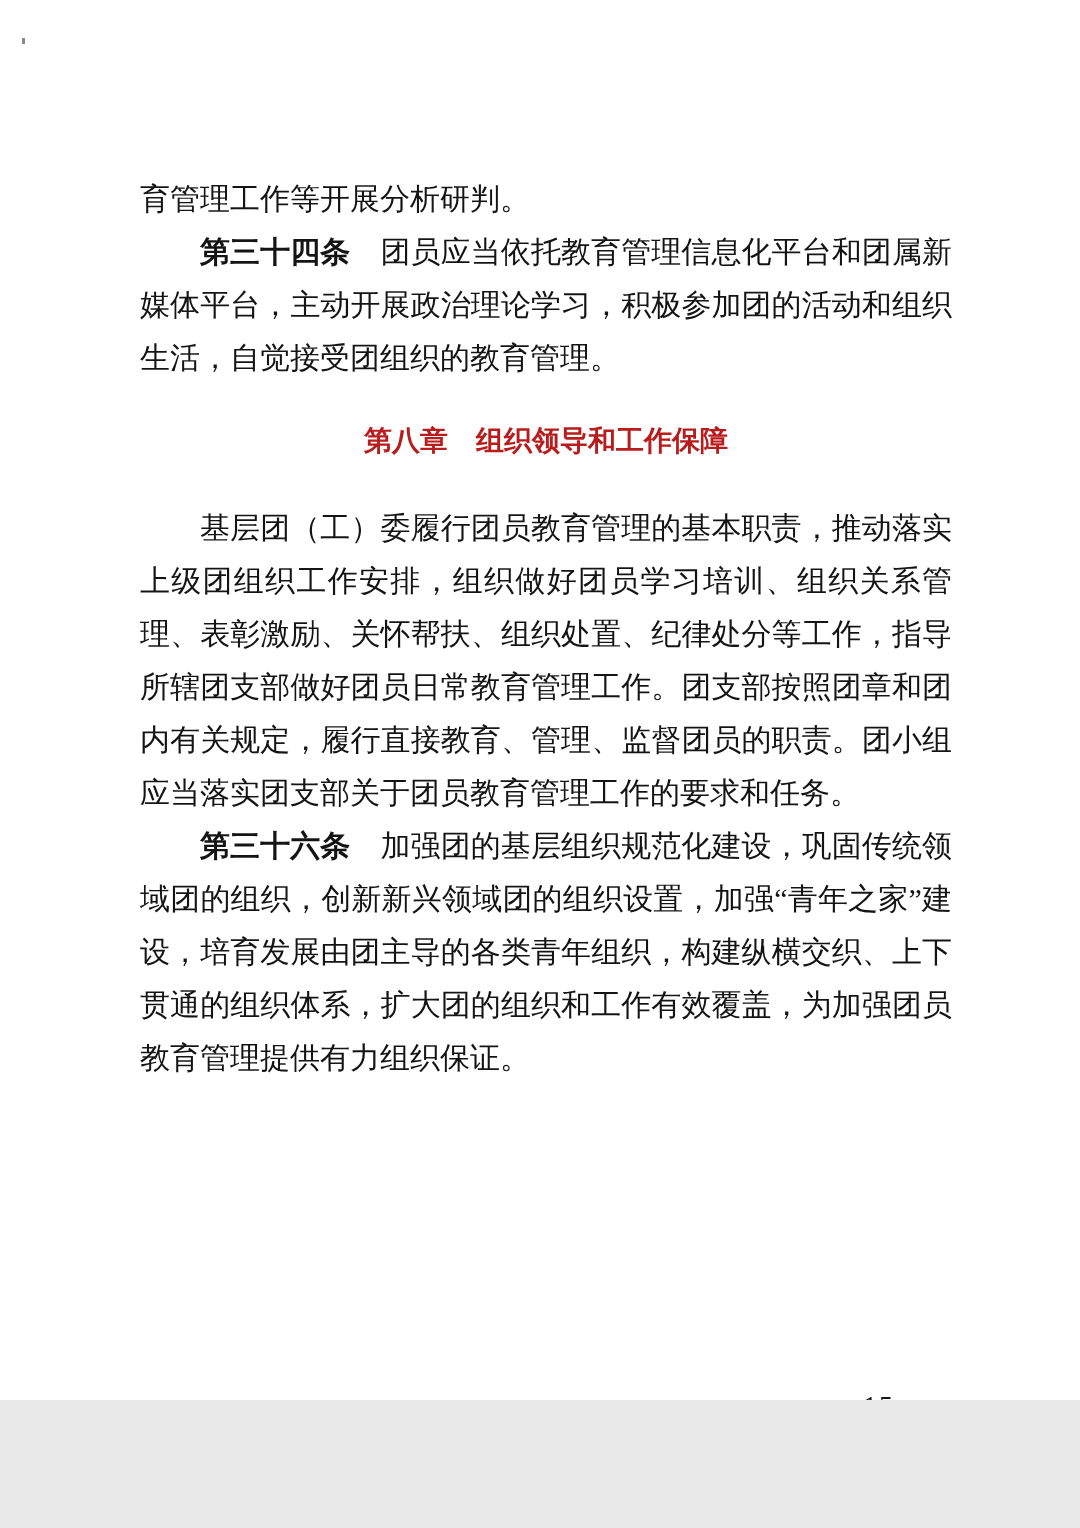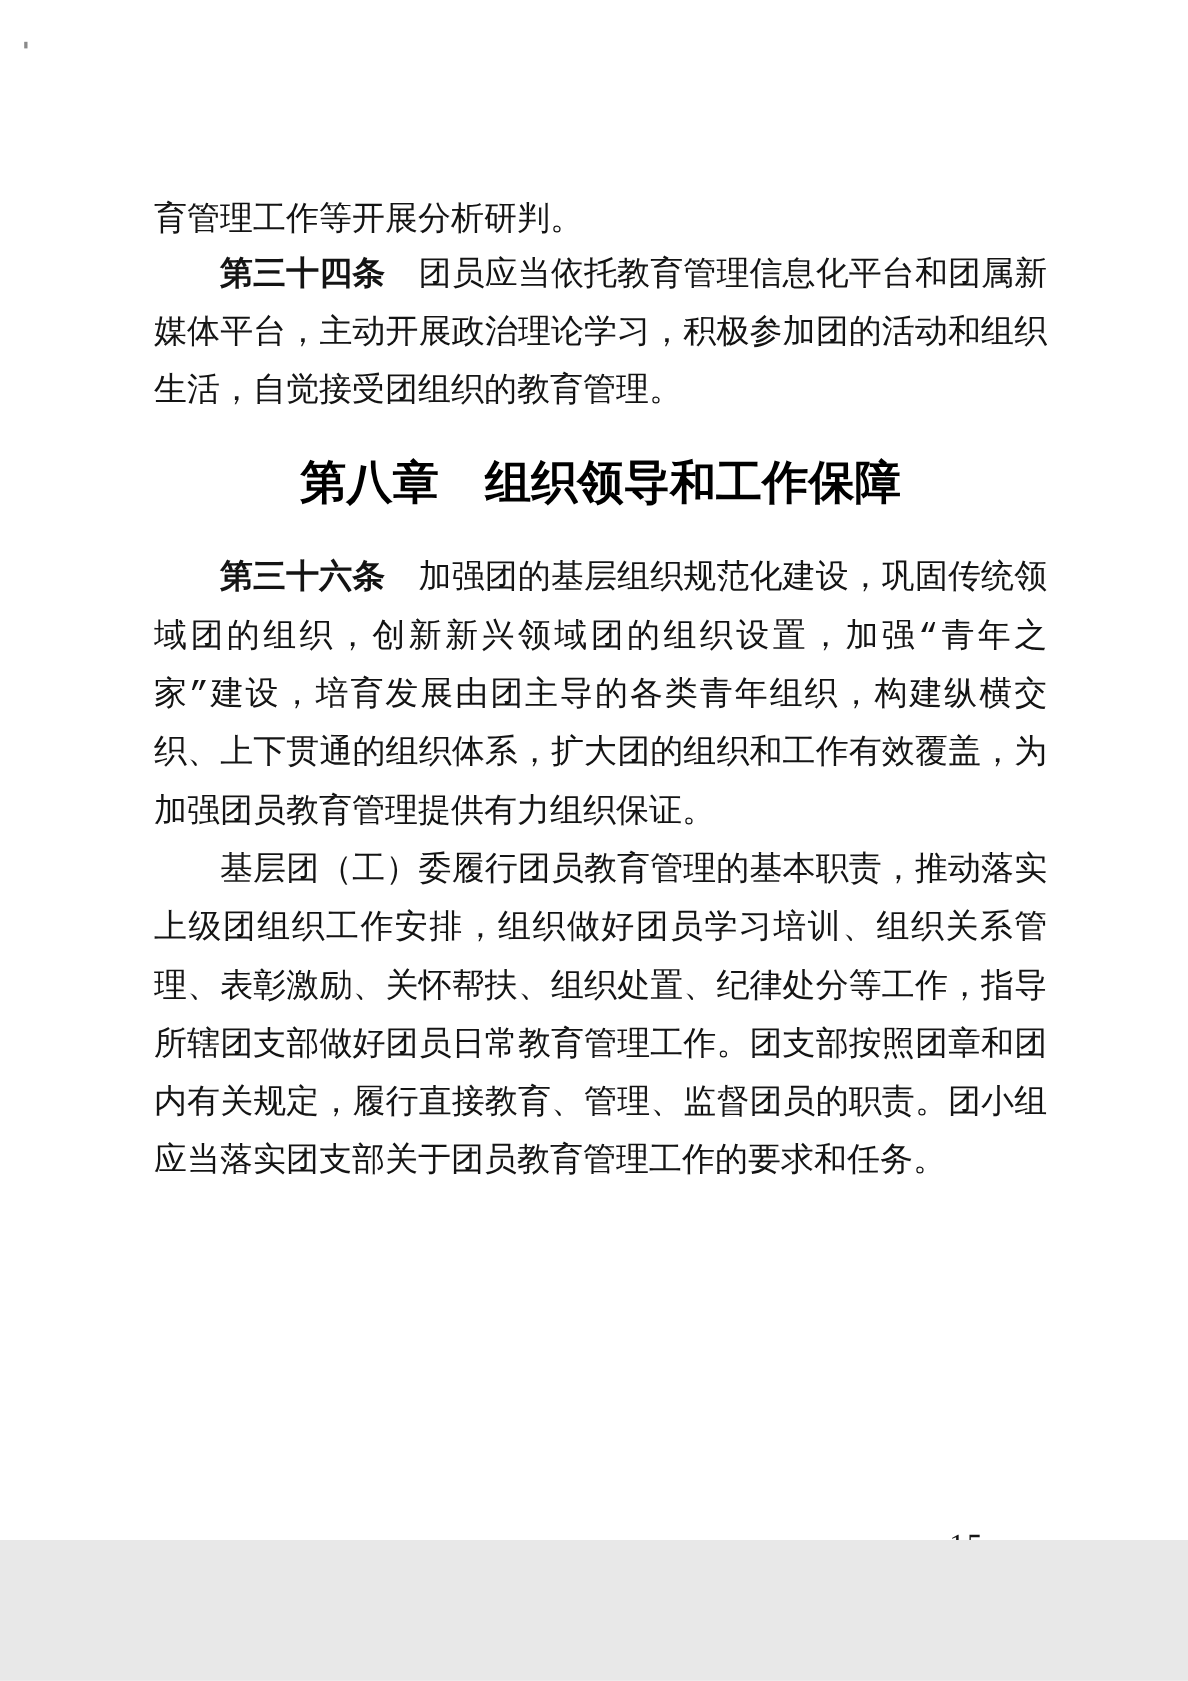--- a/index.html
+++ b/index.html
@@ -27,32 +27,31 @@
     margin: 0;
     font-size: 30px;
     line-height: 53px;
     text-align: justify;
     text-justify: inter-character;
     letter-spacing: 0px;
     color: #141414;
   }
   .para.indent {
     text-indent: 2em;
-    font-family: Liberation Mono, monospace;
   }
   .lead {
     font-weight: 700;
   }
   .chapter {
     margin: 30px 0 34px 0;
-    font-size: 42px;
+    font-size: 28px;
     line-height: 53px;
     font-weight: 700;
     text-align: center;
-    color: #000000;
+    color: #b91c1c;
   }
   .pagenum {
     position: absolute;
     right: 146px;
     top: 1390px;
     font-size: 28px;
     letter-spacing: 2px;
     color: #151515;
   }
   .scan-artifact {
@@ -73,22 +72,22 @@
 
   <div class="textcol">
 
     <p class="para"><span>育管理工作等开展分析研判。</span></p>
 
     <p class="para indent"><span class="lead">第三十四条</span><span>　团员应当依托教育管理信息化平台和团属新媒体平台，主动开展政治理论学习，积极参加团的活动和组织生活，自觉接受团组织的教育管理。</span></p>
 
     <h2 class="chapter">第八章　组织领导和工作保障</h2>
 
 
+    <p class="para indent"><span>基层团（工）委履行团员教育管理的基本职责，推动落实上级团组织工作安排，组织做好团员学习培训、组织关系管理、表彰激励、关怀帮扶、组织处置、纪律处分等工作，指导所辖团支部做好团员日常教育管理工作。团支部按照团章和团内有关规定，履行直接教育、管理、监督团员的职责。团小组应当落实团支部关于团员教育管理工作的要求和任务。</span></p>
+
     <p class="para indent"><span class="lead">第三十六条</span><span>　加强团的基层组织规范化建设，巩固传统领域团的组织，创新新兴领域团的组织设置，加强“青年之家”建设，培育发展由团主导的各类青年组织，构建纵横交织、上下贯通的组织体系，扩大团的组织和工作有效覆盖，为加强团员教育管理提供有力组织保证。</span></p>
-
-    <p class="para indent"><span>基层团（工）委履行团员教育管理的基本职责，推动落实上级团组织工作安排，组织做好团员学习培训、组织关系管理、表彰激励、关怀帮扶、组织处置、纪律处分等工作，指导所辖团支部做好团员日常教育管理工作。团支部按照团章和团内有关规定，履行直接教育、管理、监督团员的职责。团小组应当落实团支部关于团员教育管理工作的要求和任务。</span></p>
 
 
   </div>
 
   <div class="pagenum">— 15 —</div>
 
 </div>
 
 </body></html>

